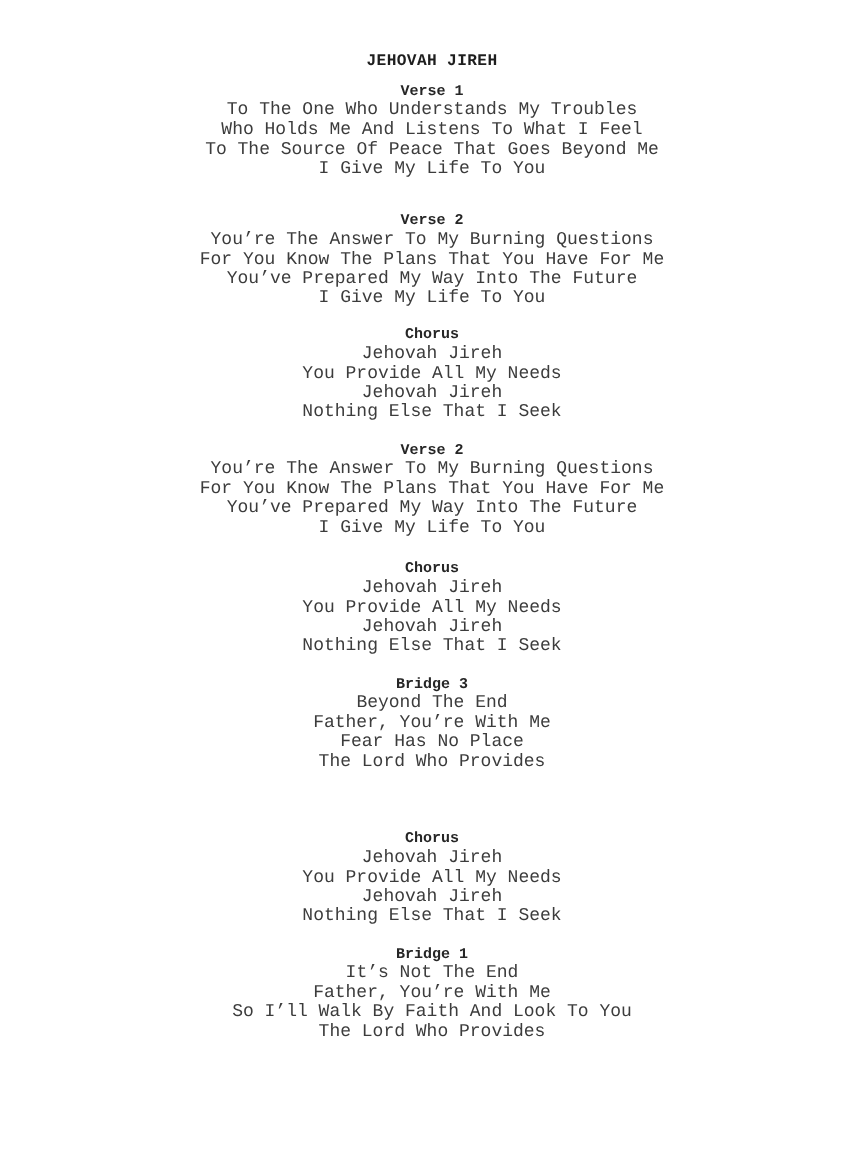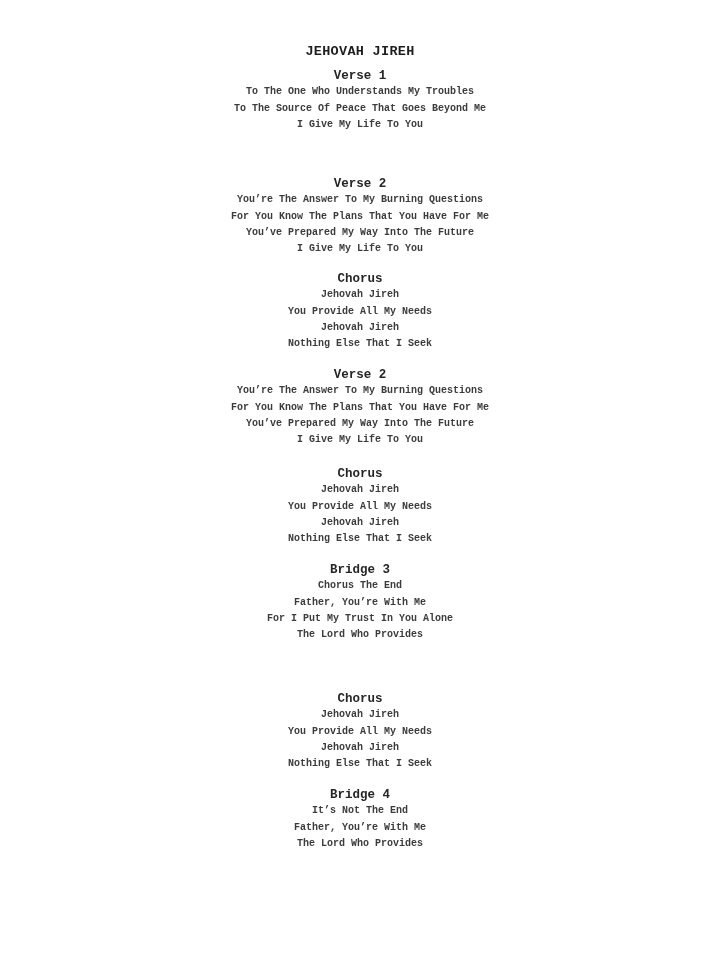--- a/index.html
+++ b/index.html
@@ -40,37 +40,37 @@
       width: 720px;
     }
     .section-heading {
       font-size: 12.5px;
       font-weight: bold;
       color: #262626;
       line-height: 16.3px;
       height: 16.3px;
     }
     .lyric-line {
-      font-size: 10px;
+      font-size: 15px;
       line-height: 16.3px;
       height: 16.3px;
       white-space: pre;
       color: #3c3c3c;
-      font-weight: bold;
     }
   </style>
 </head>
 <body>
 
 <div class="page">
   <div class="title">JEHOVAH JIREH</div>
   <div id="sections">
       <div class="section" style="top: 68px;">
         <div class="section-heading">Verse 1</div>
         <div class="lyric-line">To The One Who Understands My Troubles</div>
+        <div class="lyric-line">Who Holds Me And Listens To What I Feel</div>
         <div class="lyric-line">To The Source Of Peace That Goes Beyond Me</div>
         <div class="lyric-line">I Give My Life To You</div>
       </div>
       <div class="section" style="top: 176px;">
         <div class="section-heading">Verse 2</div>
         <div class="lyric-line">You’re The Answer To My Burning Questions</div>
         <div class="lyric-line">For You Know The Plans That You Have For Me</div>
         <div class="lyric-line">You’ve Prepared My Way Into The Future</div>
         <div class="lyric-line">I Give My Life To You</div>
       </div>
@@ -90,32 +90,33 @@
       </div>
       <div class="section" style="top: 466px;">
         <div class="section-heading">Chorus</div>
         <div class="lyric-line">Jehovah Jireh</div>
         <div class="lyric-line">You Provide All My Needs</div>
         <div class="lyric-line">Jehovah Jireh</div>
         <div class="lyric-line">Nothing Else That I Seek</div>
       </div>
       <div class="section" style="top: 562px;">
         <div class="section-heading">Bridge 3</div>
-        <div class="lyric-line">Chorus The End</div>
+        <div class="lyric-line">Beyond The End</div>
         <div class="lyric-line">Father, You’re With Me</div>
-        <div class="lyric-line">For I Put My Trust In You Alone</div>
+        <div class="lyric-line">Fear Has No Place</div>
         <div class="lyric-line">The Lord Who Provides</div>
       </div>
       <div class="section" style="top: 691px;">
         <div class="section-heading">Chorus</div>
         <div class="lyric-line">Jehovah Jireh</div>
         <div class="lyric-line">You Provide All My Needs</div>
         <div class="lyric-line">Jehovah Jireh</div>
         <div class="lyric-line">Nothing Else That I Seek</div>
       </div>
       <div class="section" style="top: 787px;">
-        <div class="section-heading">Bridge 4</div>
+        <div class="section-heading">Bridge 1</div>
         <div class="lyric-line">It’s Not The End</div>
         <div class="lyric-line">Father, You’re With Me</div>
+        <div class="lyric-line">So I’ll Walk By Faith And Look To You</div>
         <div class="lyric-line">The Lord Who Provides</div>
       </div>
     </div>
 </div>
 
 </body></html>

